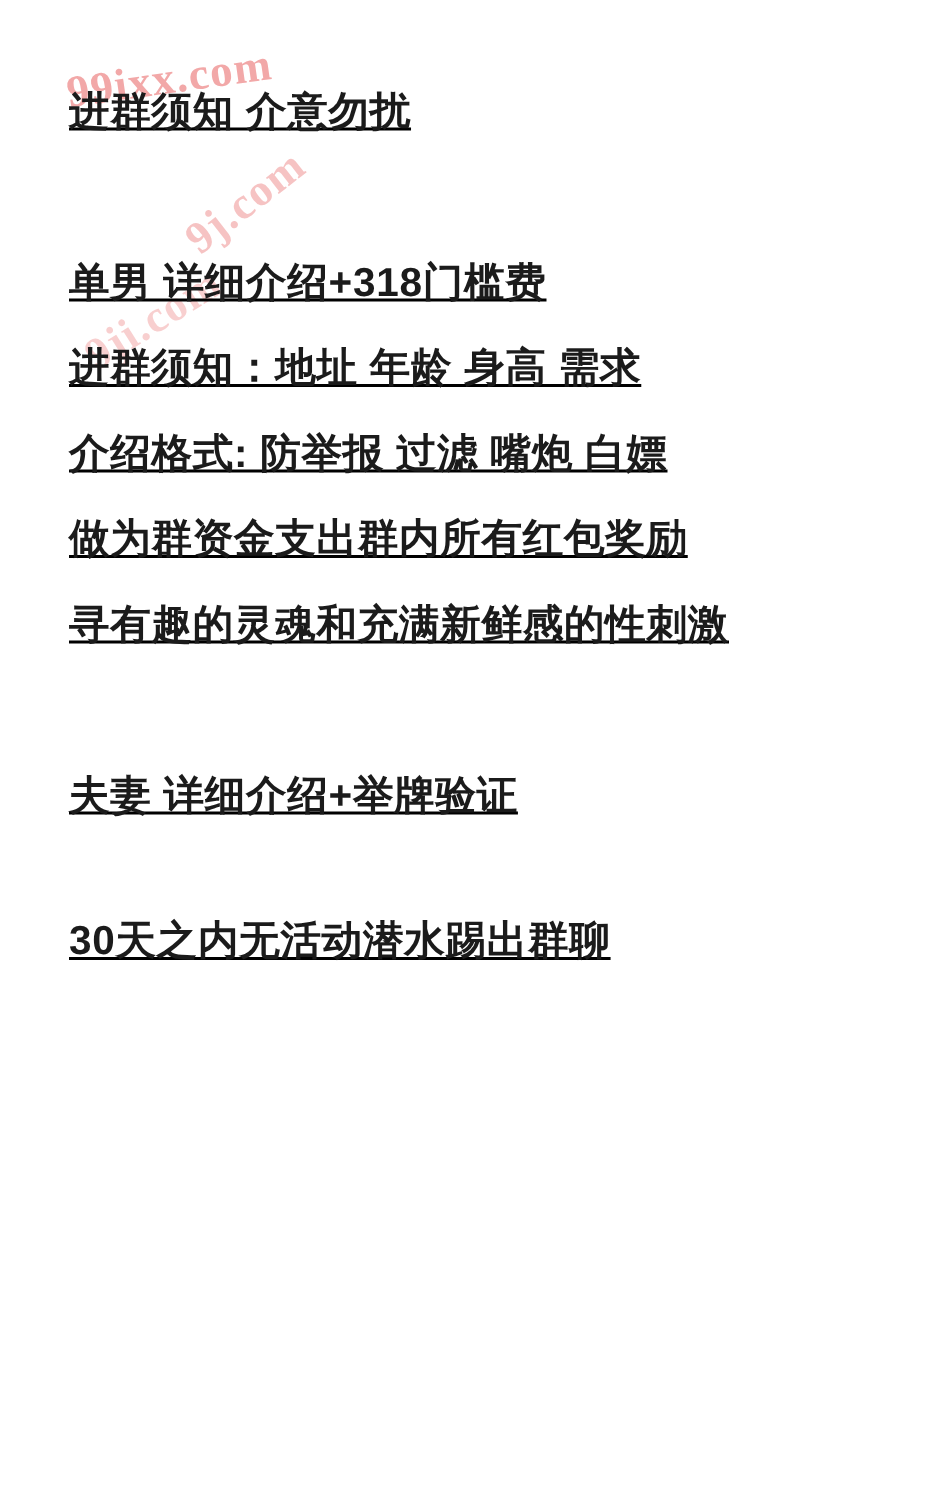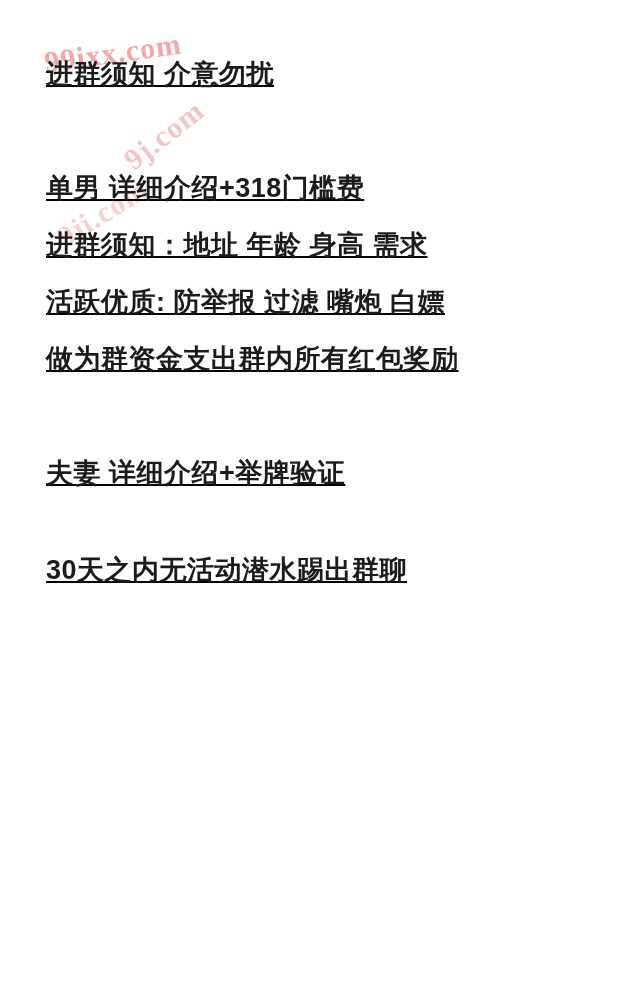--- a/index.html
+++ b/index.html
@@ -96,22 +96,23 @@
   </div>
 
   <div class="content">
 
     <div class="line heading">进群须知 介意勿扰</div>
 
     <div class="spacer"></div>
 
     <div class="line">单男 详细介绍+318门槛费</div>
     <div class="line">进群须知：地址 年龄 身高 需求</div>
-    <div class="line">活跃优质: 防举报 过滤 嘴炮 白嫖</div>
+    <div class="line">介绍格式: 防举报 过滤 嘴炮 白嫖</div>
     <div class="line">做为群资金支出群内所有红包奖励</div>
+    <div class="line">寻有趣的灵魂和充满新鲜感的性刺激</div>
 
     <div class="spacer"></div>
 
     <div class="line">夫妻 详细介绍+举牌验证</div>
 
     <div class="spacer small"></div>
 
     <div class="line">30天之内无活动潜水踢出群聊</div>
 
   </div>

